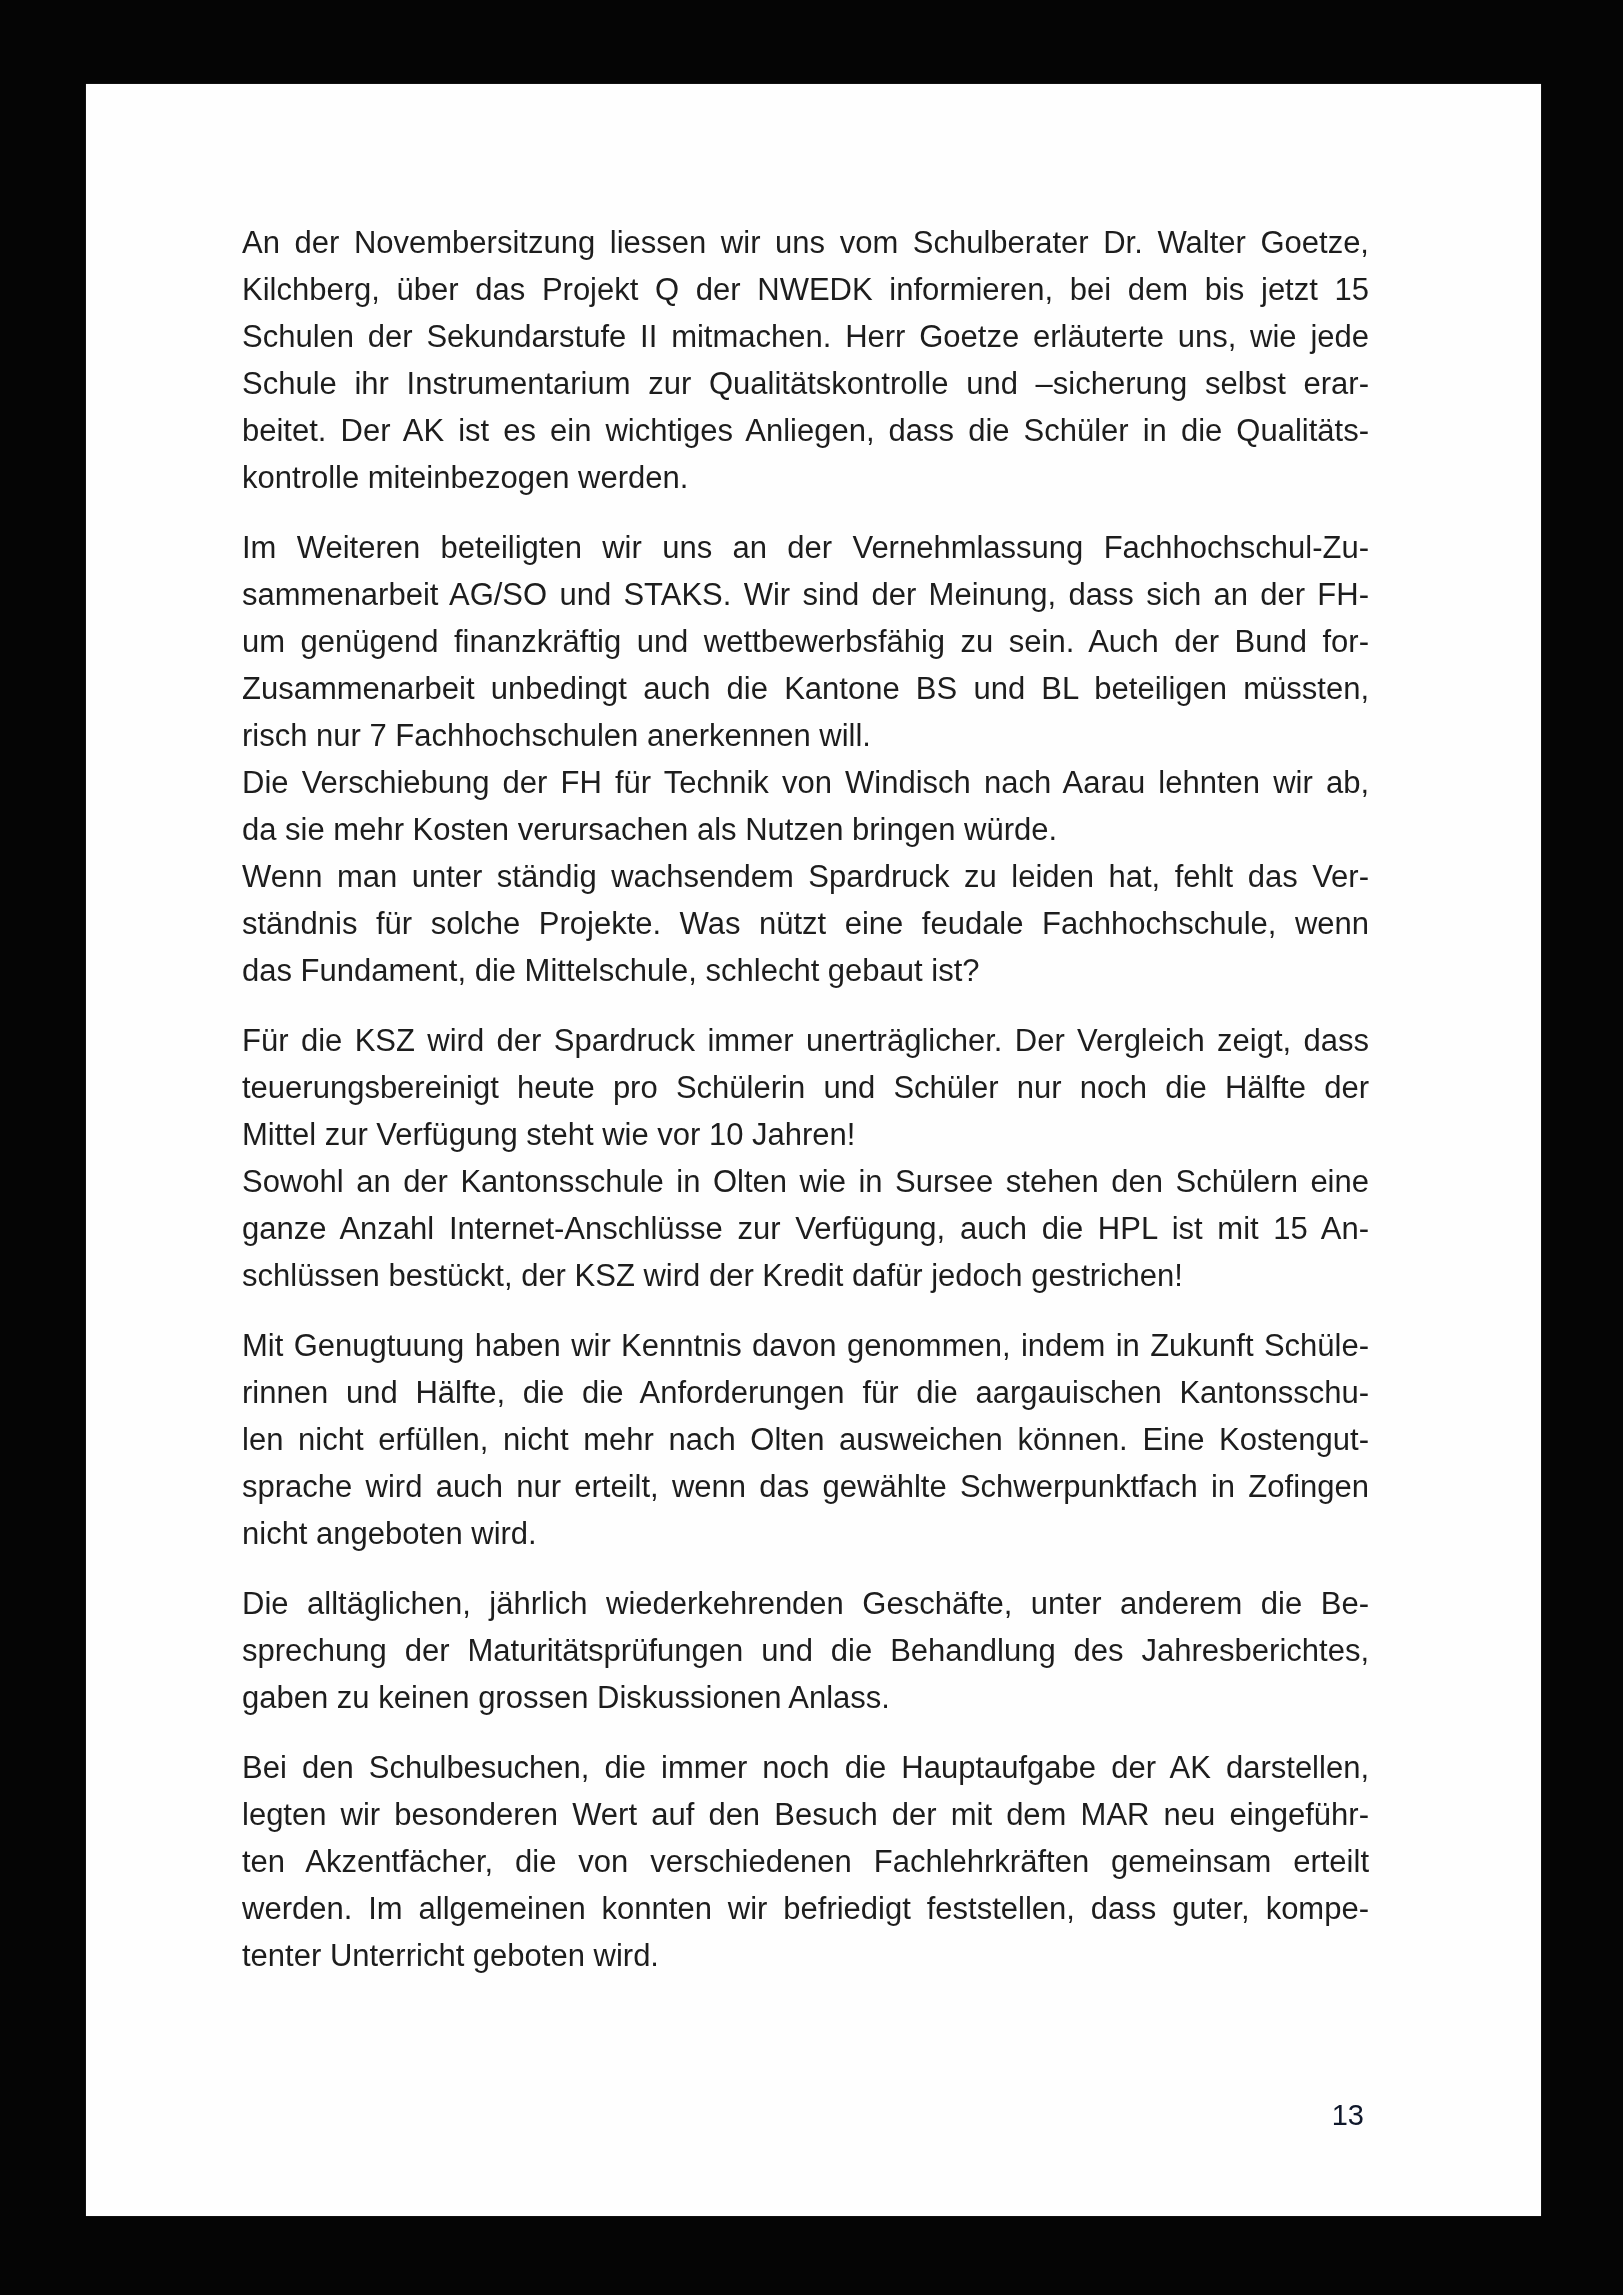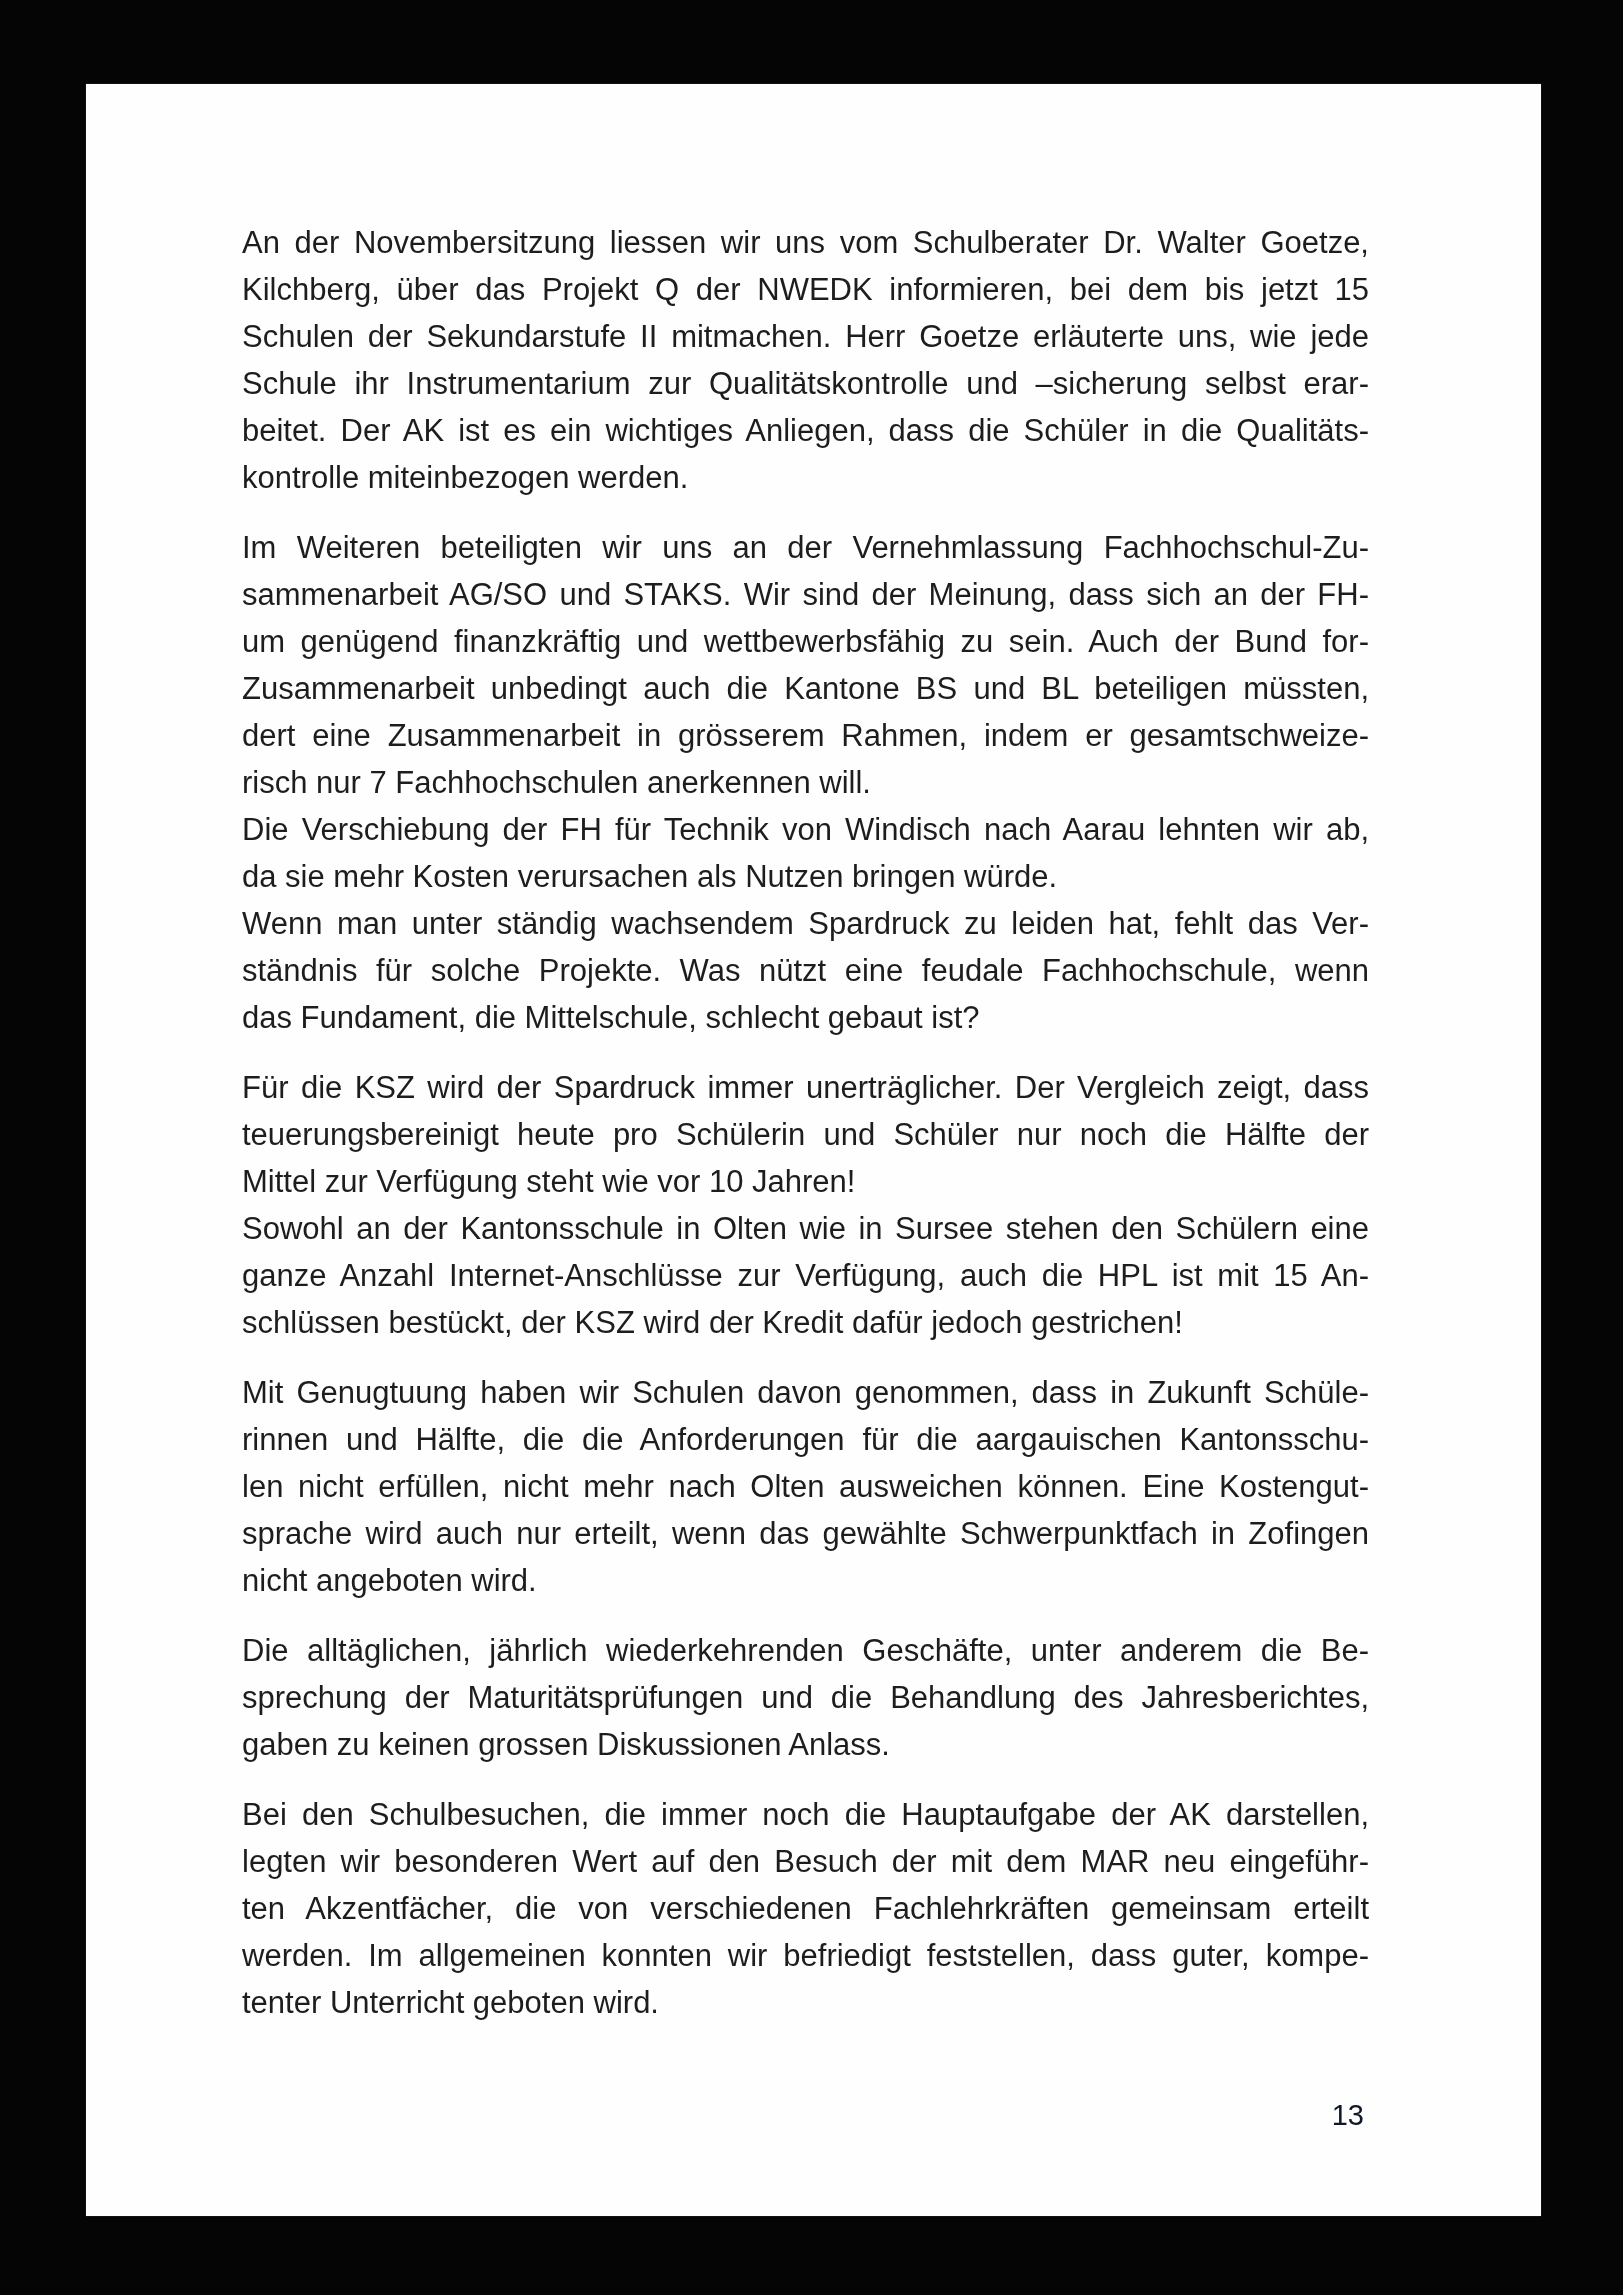--- a/index.html
+++ b/index.html
@@ -69,40 +69,39 @@
       <span class="line">Schule ihr Instrumentarium zur Qualitätskontrolle und –sicherung selbst erar-</span>
       <span class="line">beitet. Der AK ist es ein wichtiges Anliegen, dass die Schüler in die Qualitäts-</span>
       <span class="line last">kontrolle miteinbezogen werden.</span>
     </div>
 
     <div class="para">
       <span class="line">Im Weiteren beteiligten wir uns an der Vernehmlassung Fachhochschul-Zu-</span>
       <span class="line">sammenarbeit AG/SO und STAKS. Wir sind der Meinung, dass sich an der FH-</span>
       <span class="line">um genügend finanzkräftig und wettbewerbsfähig zu sein. Auch der Bund for-</span>
       <span class="line">Zusammenarbeit unbedingt auch die Kantone BS und BL beteiligen müssten,</span>
-      <span class="line">dert eine Zusammenarbeit in grösserem Rahmen, indem er gesamtschweize-</span>
       <span class="line last">risch nur 7 Fachhochschulen anerkennen will.</span>
       <span class="line">Die Verschiebung der FH für Technik von Windisch nach Aarau lehnten wir ab,</span>
       <span class="line last">da sie mehr Kosten verursachen als Nutzen bringen würde.</span>
       <span class="line">Wenn man unter ständig wachsendem Spardruck zu leiden hat, fehlt das Ver-</span>
       <span class="line">ständnis für solche Projekte. Was nützt eine feudale Fachhochschule, wenn</span>
       <span class="line last">das Fundament, die Mittelschule, schlecht gebaut ist?</span>
     </div>
 
     <div class="para">
       <span class="line">Für die KSZ wird der Spardruck immer unerträglicher. Der Vergleich zeigt, dass</span>
       <span class="line">teuerungsbereinigt heute pro Schülerin und Schüler nur noch die Hälfte der</span>
       <span class="line last">Mittel zur Verfügung steht wie vor 10 Jahren!</span>
       <span class="line">Sowohl an der Kantonsschule in Olten wie in Sursee stehen den Schülern eine</span>
       <span class="line">ganze Anzahl Internet-Anschlüsse zur Verfügung, auch die HPL ist mit 15 An-</span>
       <span class="line last">schlüssen bestückt, der KSZ wird der Kredit dafür jedoch gestrichen!</span>
     </div>
 
     <div class="para">
-      <span class="line">Mit Genugtuung haben wir Schulen davon genommen, dass in Zukunft Schüle-</span>
+      <span class="line">Mit Genugtuung haben wir Kenntnis davon genommen, indem in Zukunft Schüle-</span>
       <span class="line">rinnen und Hälfte, die die Anforderungen für die aargauischen Kantonsschu-</span>
       <span class="line">len nicht erfüllen, nicht mehr nach Olten ausweichen können. Eine Kostengut-</span>
       <span class="line">sprache wird auch nur erteilt, wenn das gewählte Schwerpunktfach in Zofingen</span>
       <span class="line last">nicht angeboten wird.</span>
     </div>
 
     <div class="para">
       <span class="line">Die alltäglichen, jährlich wiederkehrenden Geschäfte, unter anderem die Be-</span>
       <span class="line">sprechung der Maturitätsprüfungen und die Behandlung des Jahresberichtes,</span>
       <span class="line last">gaben zu keinen grossen Diskussionen Anlass.</span>

